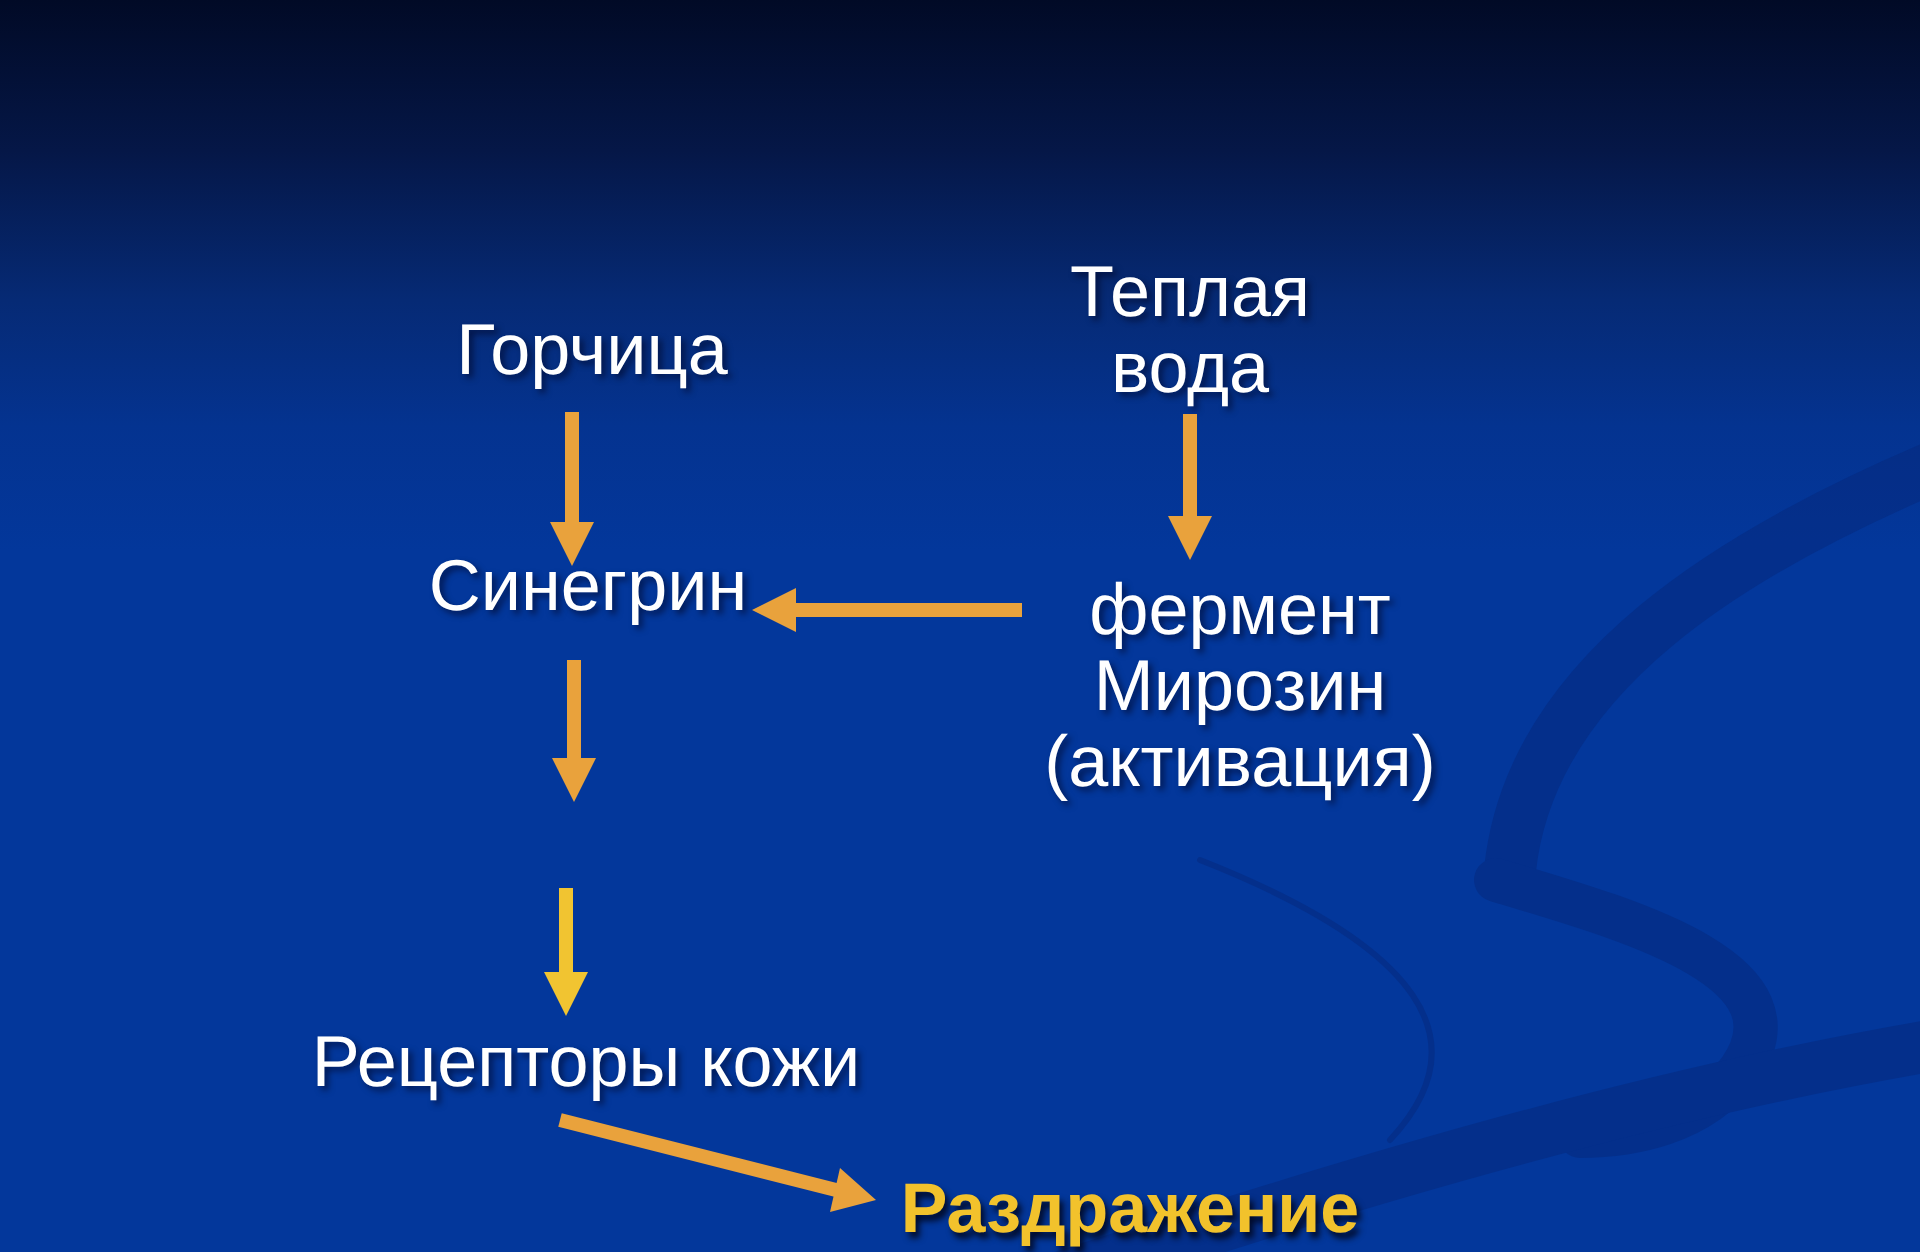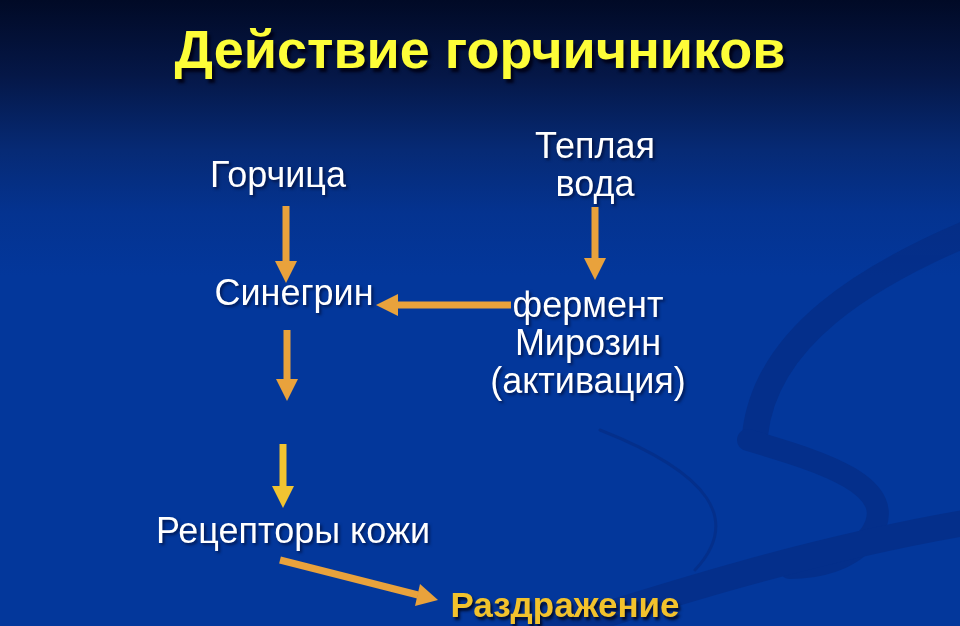--- a/index.html
+++ b/index.html
@@ -38,24 +38,24 @@
   .node {
     position: absolute;
     color: #ffffff;
     font-size: 36px;
     line-height: 38px;
     text-align: center;
     white-space: pre-line;
     transform: translateX(-50%);
     text-shadow: 2px 2px 3px rgba(0, 0, 25, 0.55);
   }
-  .n-mustard    { left: 278px; top: 156px; }
+  .n-mustard    { left: 296px; top: 156px; }
   .n-warmwater  { left: 595px; top: 127px; }
   .n-sinegrin   { left: 294px; top: 274px; }
-  .n-ferment    { left: 588px; top: 286px; }
+  .n-ferment    { left: 620px; top: 286px; }
   .n-allyl      { left: 292px; top: 402px; }
   .n-receptors  { left: 293px; top: 512px; }
   .n-irritation {
     left: 565px; top: 586px;
     font-weight: bold;
     font-size: 35px;
     color: #f2c22c;
     text-shadow: 2px 3px 3px rgba(0, 0, 15, 0.8);
   }
 </style>
@@ -66,21 +66,20 @@
 
   <svg class="layer" viewBox="0 0 960 626">
     <g fill="none" stroke-linecap="round" opacity="0.5">
       <path d="M 995 222 C 860 275 765 340 755 435" stroke-width="26" stroke="#05287c"></path>
       <path d="M 748 440 C 815 460 905 485 870 535 C 850 562 815 568 790 568" stroke-width="22" stroke="#05287c"></path>
       <path d="M 600 430 Q 765 495 695 570" stroke-width="3" stroke="#05287c"></path>
       <path d="M 520 642 C 650 600 820 545 995 518" stroke-width="26" stroke="#05287c"></path>
     </g>
   </svg>
 
-  <h1 class="title">Действие горчичников</h1>
 
   <div class="node n-mustard">Горчица</div>
   <div class="node n-warmwater">Теплая
 вода</div>
   <div class="node n-sinegrin">Синегрин</div>
   <div class="node n-ferment">фермент
 Мирозин
 (активация)</div>
   <div class="node n-receptors">Рецепторы кожи</div>
   <div class="node n-irritation">Раздражение</div>

